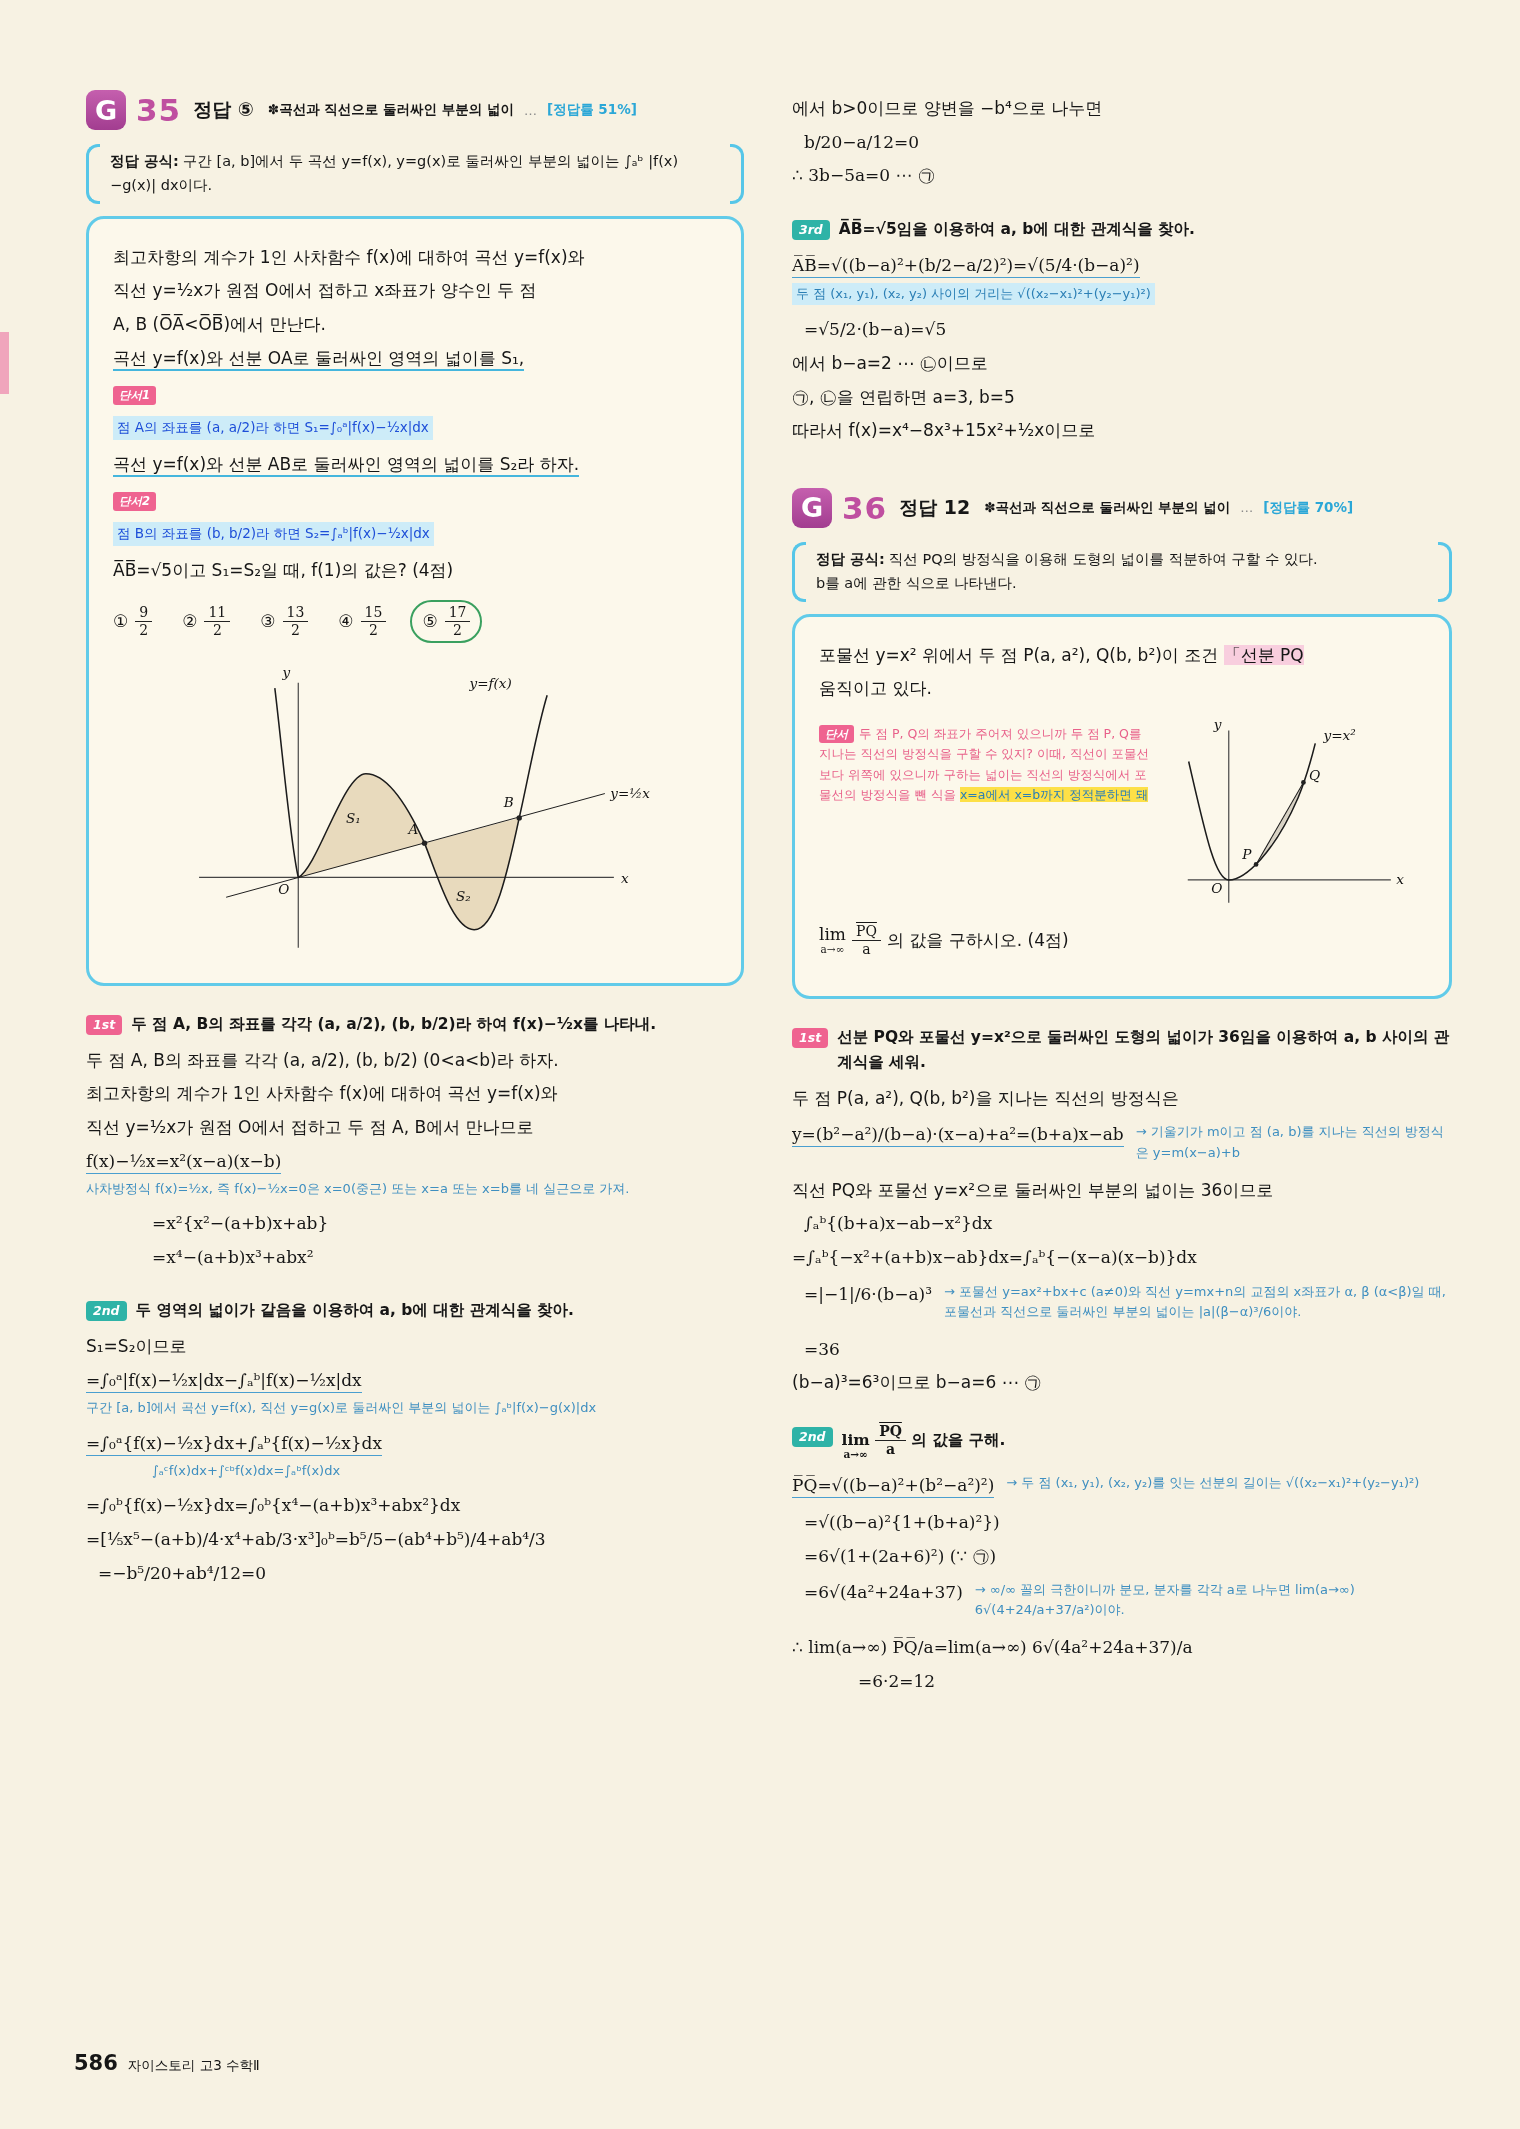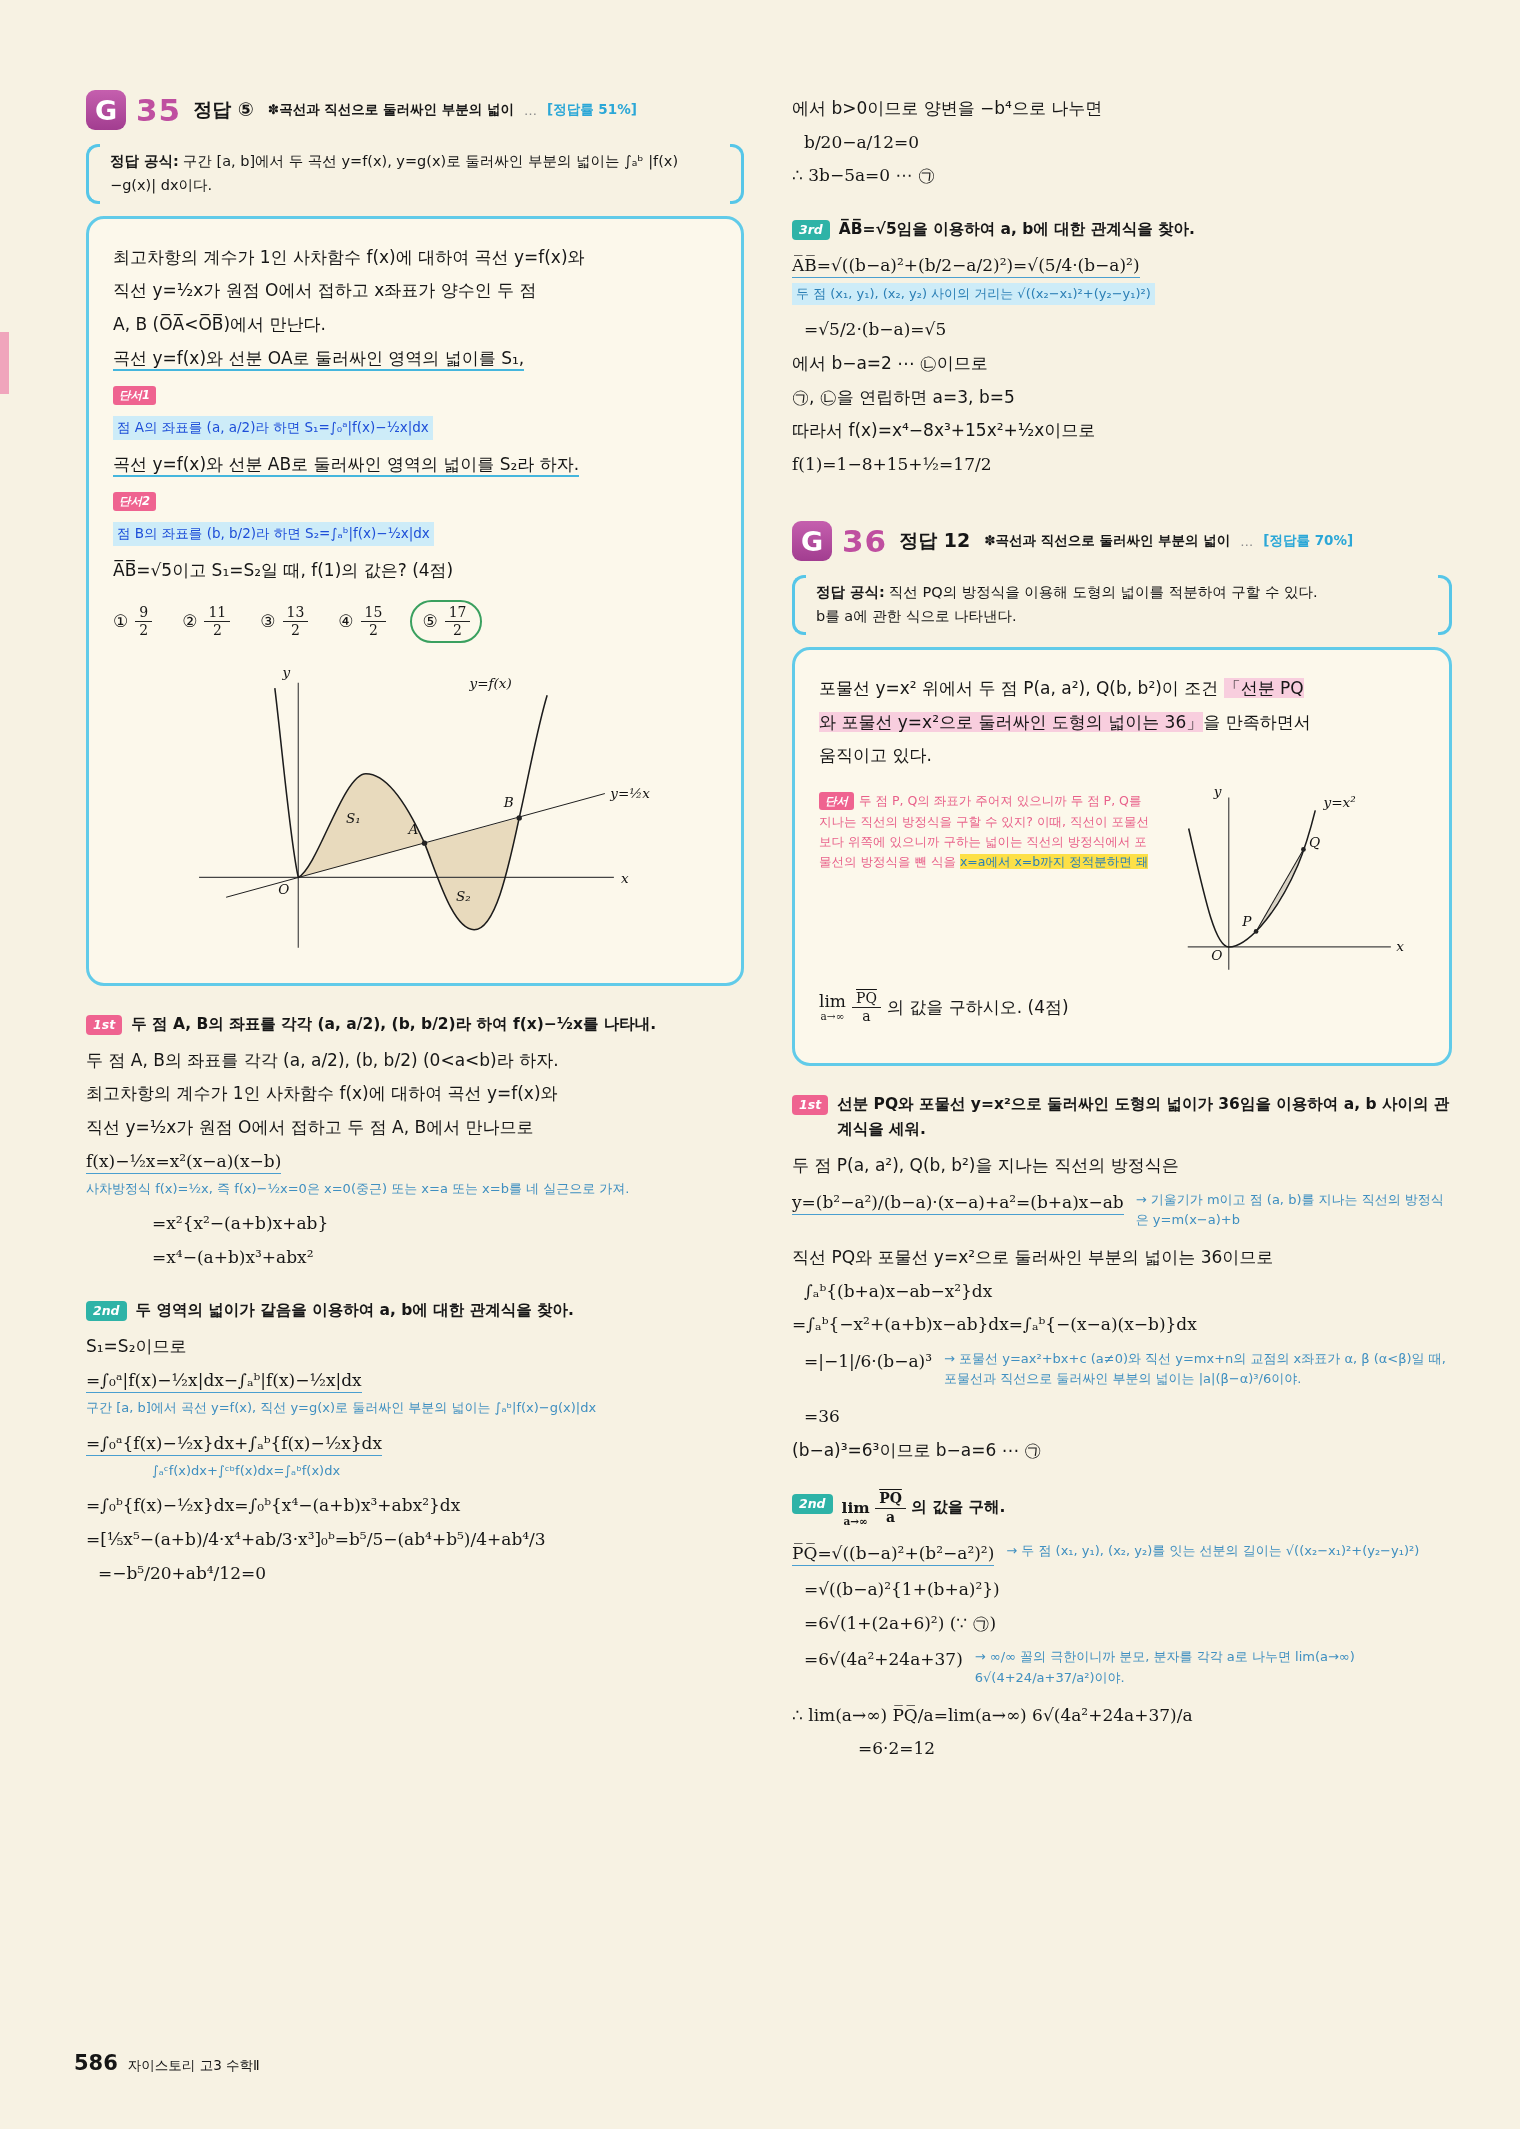--- a/index.html
+++ b/index.html
@@ -233,21 +233,20 @@
         <div class="step-head">
           <span class="step-badge badge-teal">3rd</span>
           <span class="step-title">A̅B̅=√5임을 이용하여 a, b에 대한 관계식을 찾아.</span>
         </div>
         <p class="line math"><span class="nb">A̅B̅=√((b−a)²+(b/2−a/2)²)=√(5/4·(b−a)²)</span></p>
         <p class="note"><span class="note-hl">두 점 (x₁, y₁), (x₂, y₂) 사이의 거리는 √((x₂−x₁)²+(y₂−y₁)²)</span></p>
         <p class="line math indent-sm">=√5/2·(b−a)=√5</p>
         <p class="line">에서 b−a=2 ⋯ ㉡이므로</p>
         <p class="line">㉠, ㉡을 연립하면 a=3, b=5</p>
         <p class="line">따라서 f(x)=x⁴−8x³+15x²+½x이므로</p>
-        <p class="line math">f(1)=1−8+15+½=17/2</p>
       </section>
 
       <header class="prob-header g36-header">
         <span class="g-badge">G</span>
         <span class="prob-num">36</span>
         <span class="prob-answer">정답 12</span>
         <span class="prob-topic">✽곡선과 직선으로 둘러싸인 부분의 넓이</span>
         <span class="prob-dots">…</span>
         <span class="prob-rate">[정답률 70%]</span>
       </header>
@@ -256,21 +255,20 @@
         <span class="bracket bl"></span>
         <p class="formula-text">
           <b class="flabel">정답 공식:</b><span>직선 PQ의 방정식을 이용해 도형의 넓이를 적분하여 구할 수 있다.</span><br>
           <span>b를 a에 관한 식으로 나타낸다.</span>
         </p>
         <span class="bracket br"></span>
       </div>
 
       <div class="qbox">
         <p class="line"><span>포물선 y=x² 위에서 두 점 P(a, a²), Q(b, b²)이 조건 </span><span class="hl">「선분 PQ</span></p>
-        <p class="line"><span class="hl">와 포물선 y=x²으로 둘러싸인 도형의 넓이는 36」</span><span>을 만족하면서</span></p>
         <p class="line">움직이고 있다.</p>
 
         <div class="p36-row">
           <p class="p36-clue">
             <span class="clue-badge">단서</span><span>두 점 P, Q의 좌표가 주어져 있으니까 두 점 P, Q를 지나는 직선의 방정식을 구할 수 있지? 이때, 직선이 포물선보다 위쪽에 있으니까 구하는 넓이는 직선의 방정식에서 포물선의 방정식을 뺀 식을 </span><span class="clue-cyan">x=a에서 x=b까지 정적분하면 돼</span>
           </p>
           <svg class="graph36" viewBox="0 0 280 215">
             <path class="gregion36" d="M100,163 L152,73 C140,105 120,140 100,163 Z"></path>
             <line class="gaxis" x1="25" y1="180" x2="248" y2="180"></line>
             <line class="gaxis" x1="70" y1="205" x2="70" y2="16"></line>

